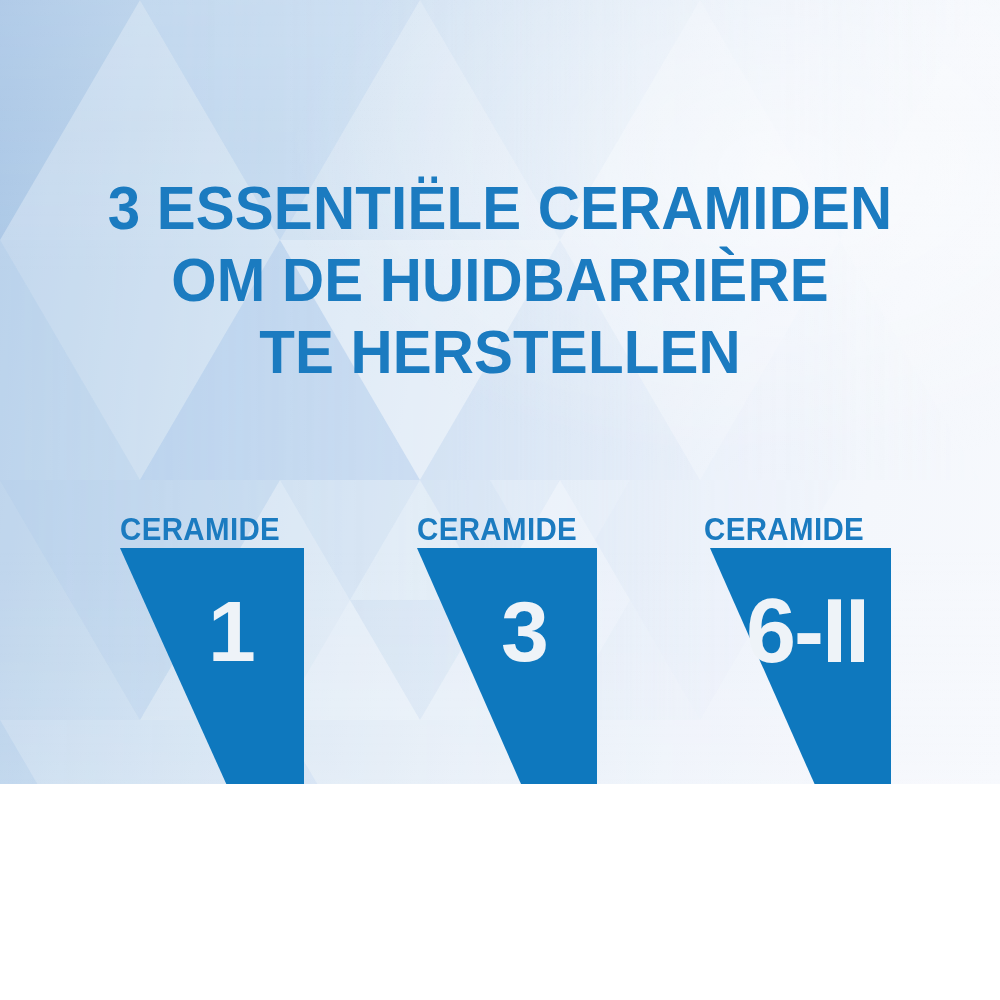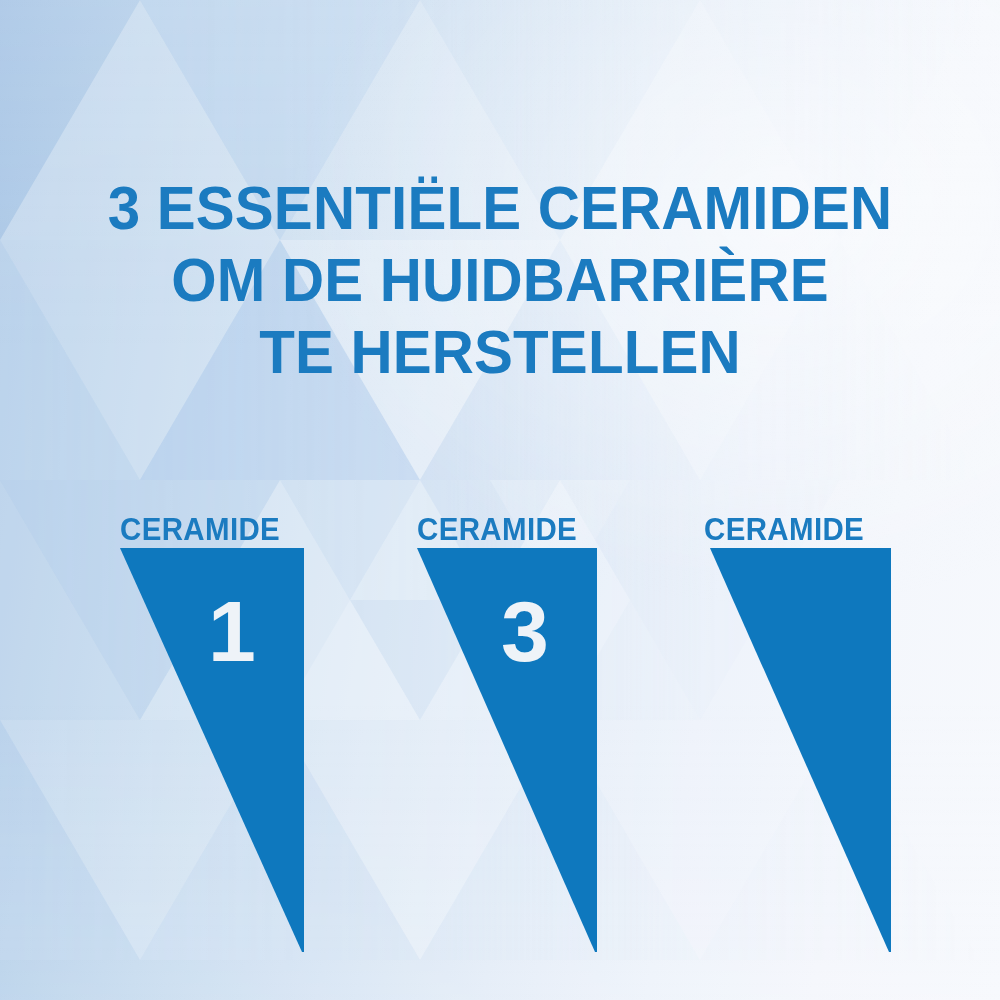--- a/index.html
+++ b/index.html
@@ -4,21 +4,21 @@
 <title>Ceramide Infographic</title>
 <style>
   html, body {
     margin: 0;
     padding: 0;
     background: #ffffff;
   }
   #stage {
     position: relative;
     width: 1000px;
-    height: 1000px;
+    height: 784px;
     overflow: hidden;
     font-family: "Liberation Sans", "DejaVu Sans", sans-serif;
     background: linear-gradient(100deg,
         #a9c6e6 0%,
         #b6d0ea 12%,
         #c6dbef 26%,
         #d7e5f4 42%,
         #e4edf8 56%,
         #eef3fb 70%,
         #f4f7fc 84%,
@@ -187,15 +187,16 @@
       <polygon points="0,0 180,0 180,404 178,404" fill="#0e78be"></polygon>
     </svg>
     <span class="wedge-number">3</span>
   </div>
 
   <div class="wedge-group" id="wedge-3">
     <span class="wedge-label">CERAMIDE</span>
     <svg class="wedge-svg" width="181" height="404" viewBox="0 0 181 404" aria-hidden="true">
       <polygon points="0,0 181,0 181,404 179,404" fill="#0e78be"></polygon>
     </svg>
+    <span class="wedge-number">6-II</span>
   </div>
 
 </div>
 
 </body></html>

